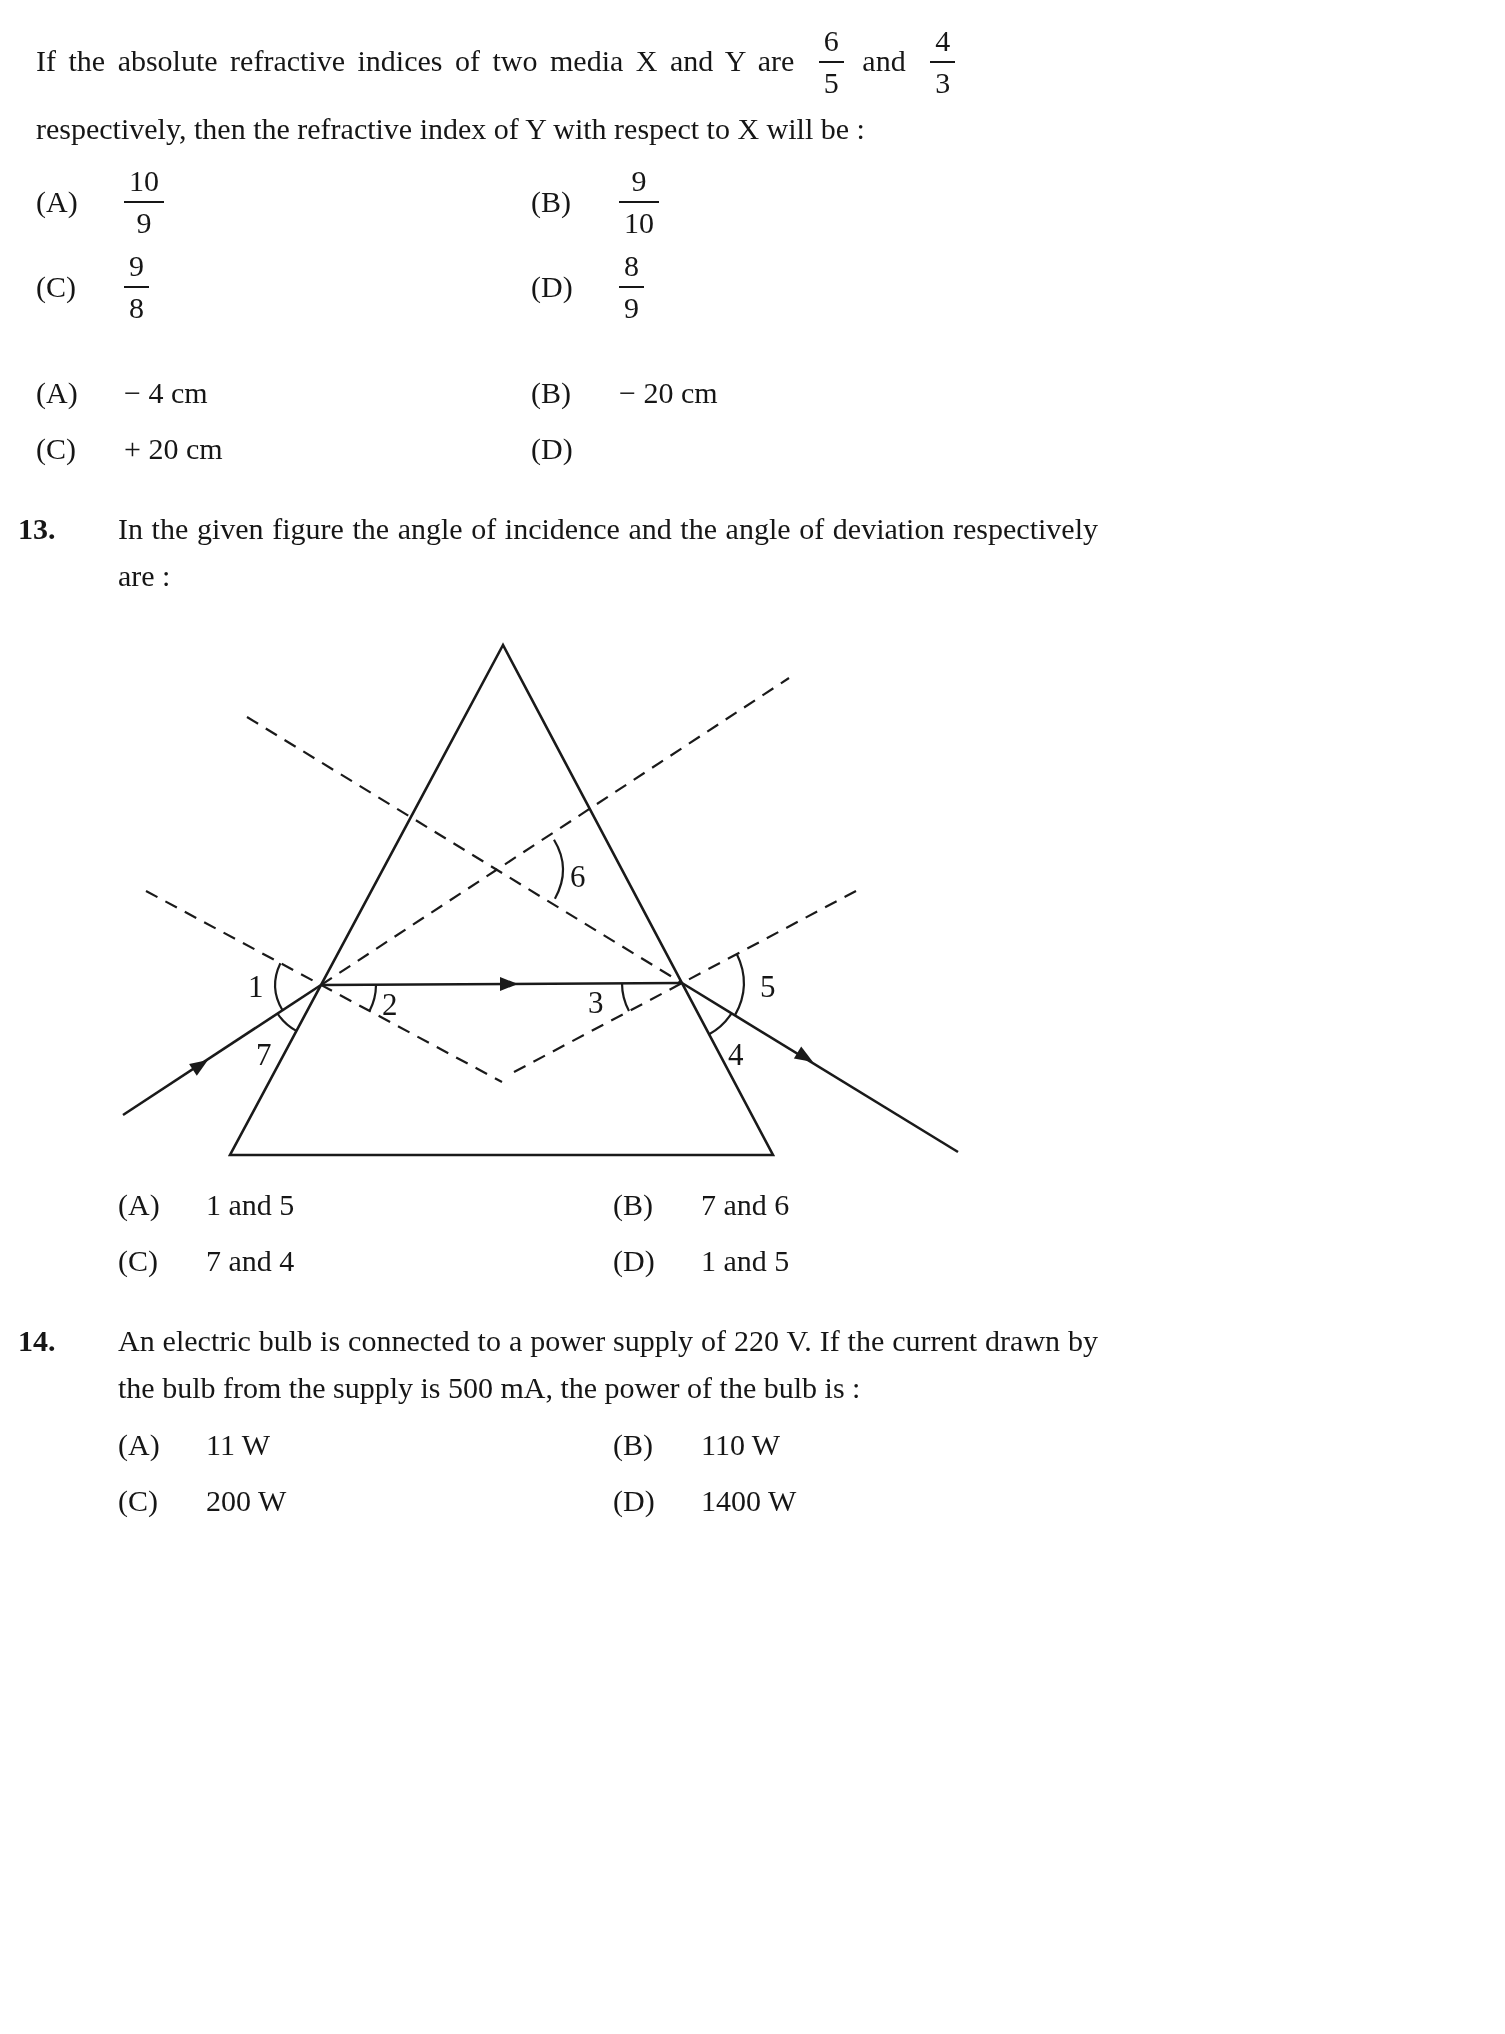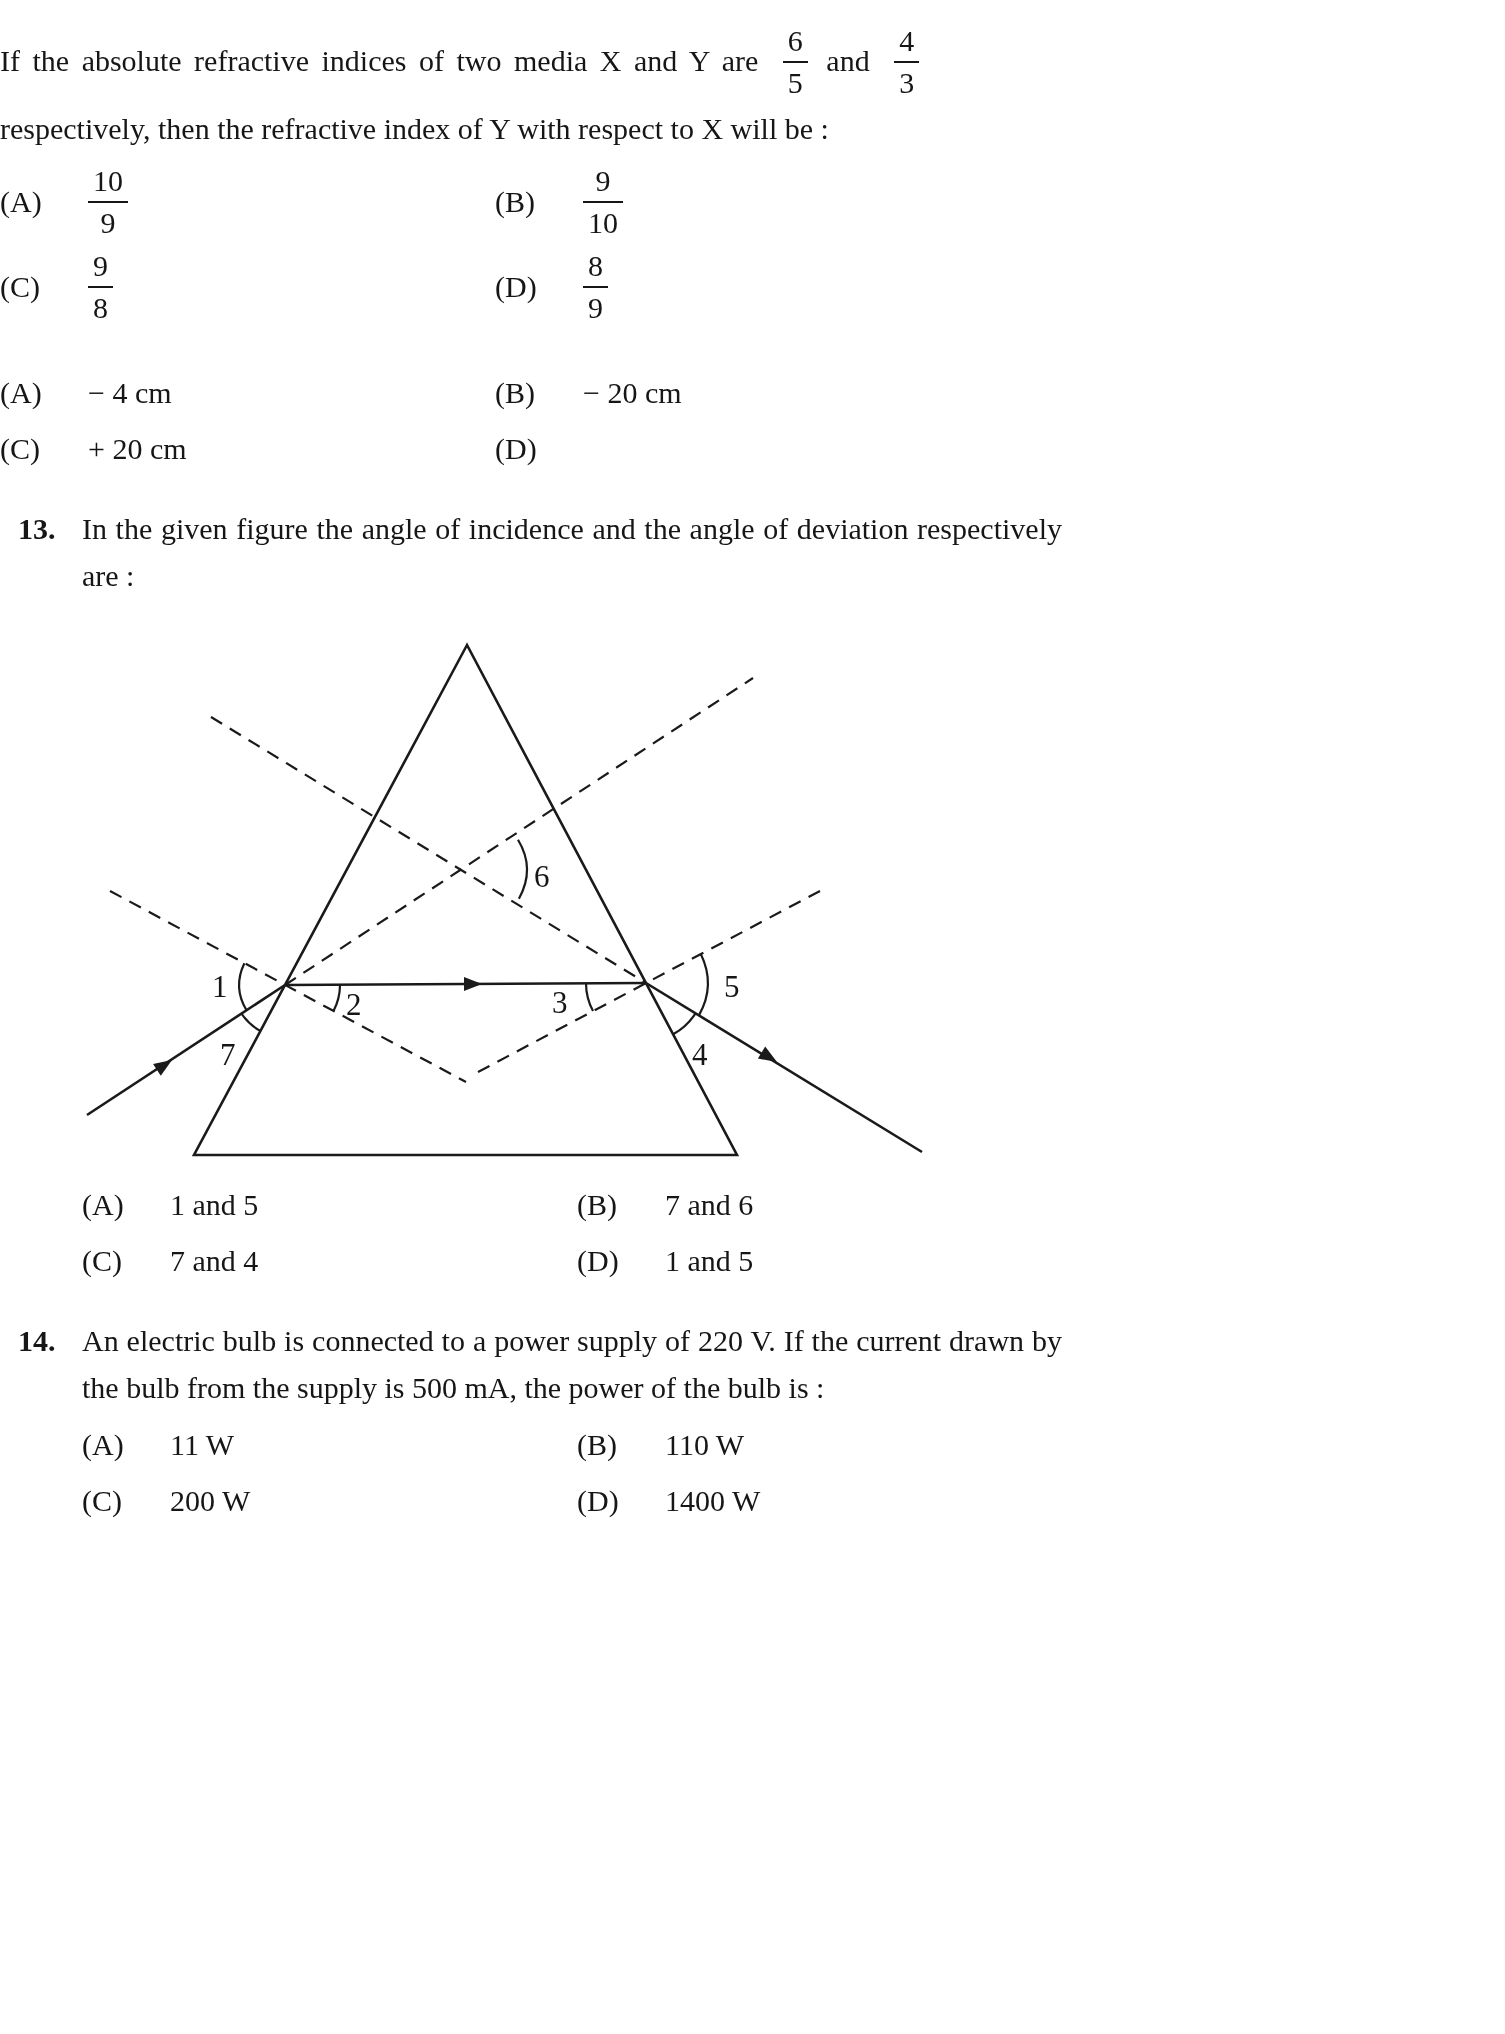--- a/index.html
+++ b/index.html
@@ -11,21 +11,21 @@
     font-family: "Liberation Serif", serif;
     font-size: 30px;
     overflow: hidden;
   }
   .page { padding-top: 24px; }
   .question { display: flex; margin-bottom: 34px; }
   .qnum {
     flex: 0 0 82px; width: 82px; padding-left: 18px;
     font-weight: 700; line-height: 47px;
   }
-  .qbody { width: 980px; }
+  .qbody { width: 980px; margin-left: 36px; }
   .qtext { text-align: justify; line-height: 47px; margin: 0; }
   .line1 { word-spacing: 5px; text-align: left; }
   .opts { margin-top: 12px; }
   .opt-row {
     display: grid;
     grid-template-columns: 88px 407px 88px auto;
     align-items: center;
     margin-top: 12px;
     line-height: 44px;
   }

